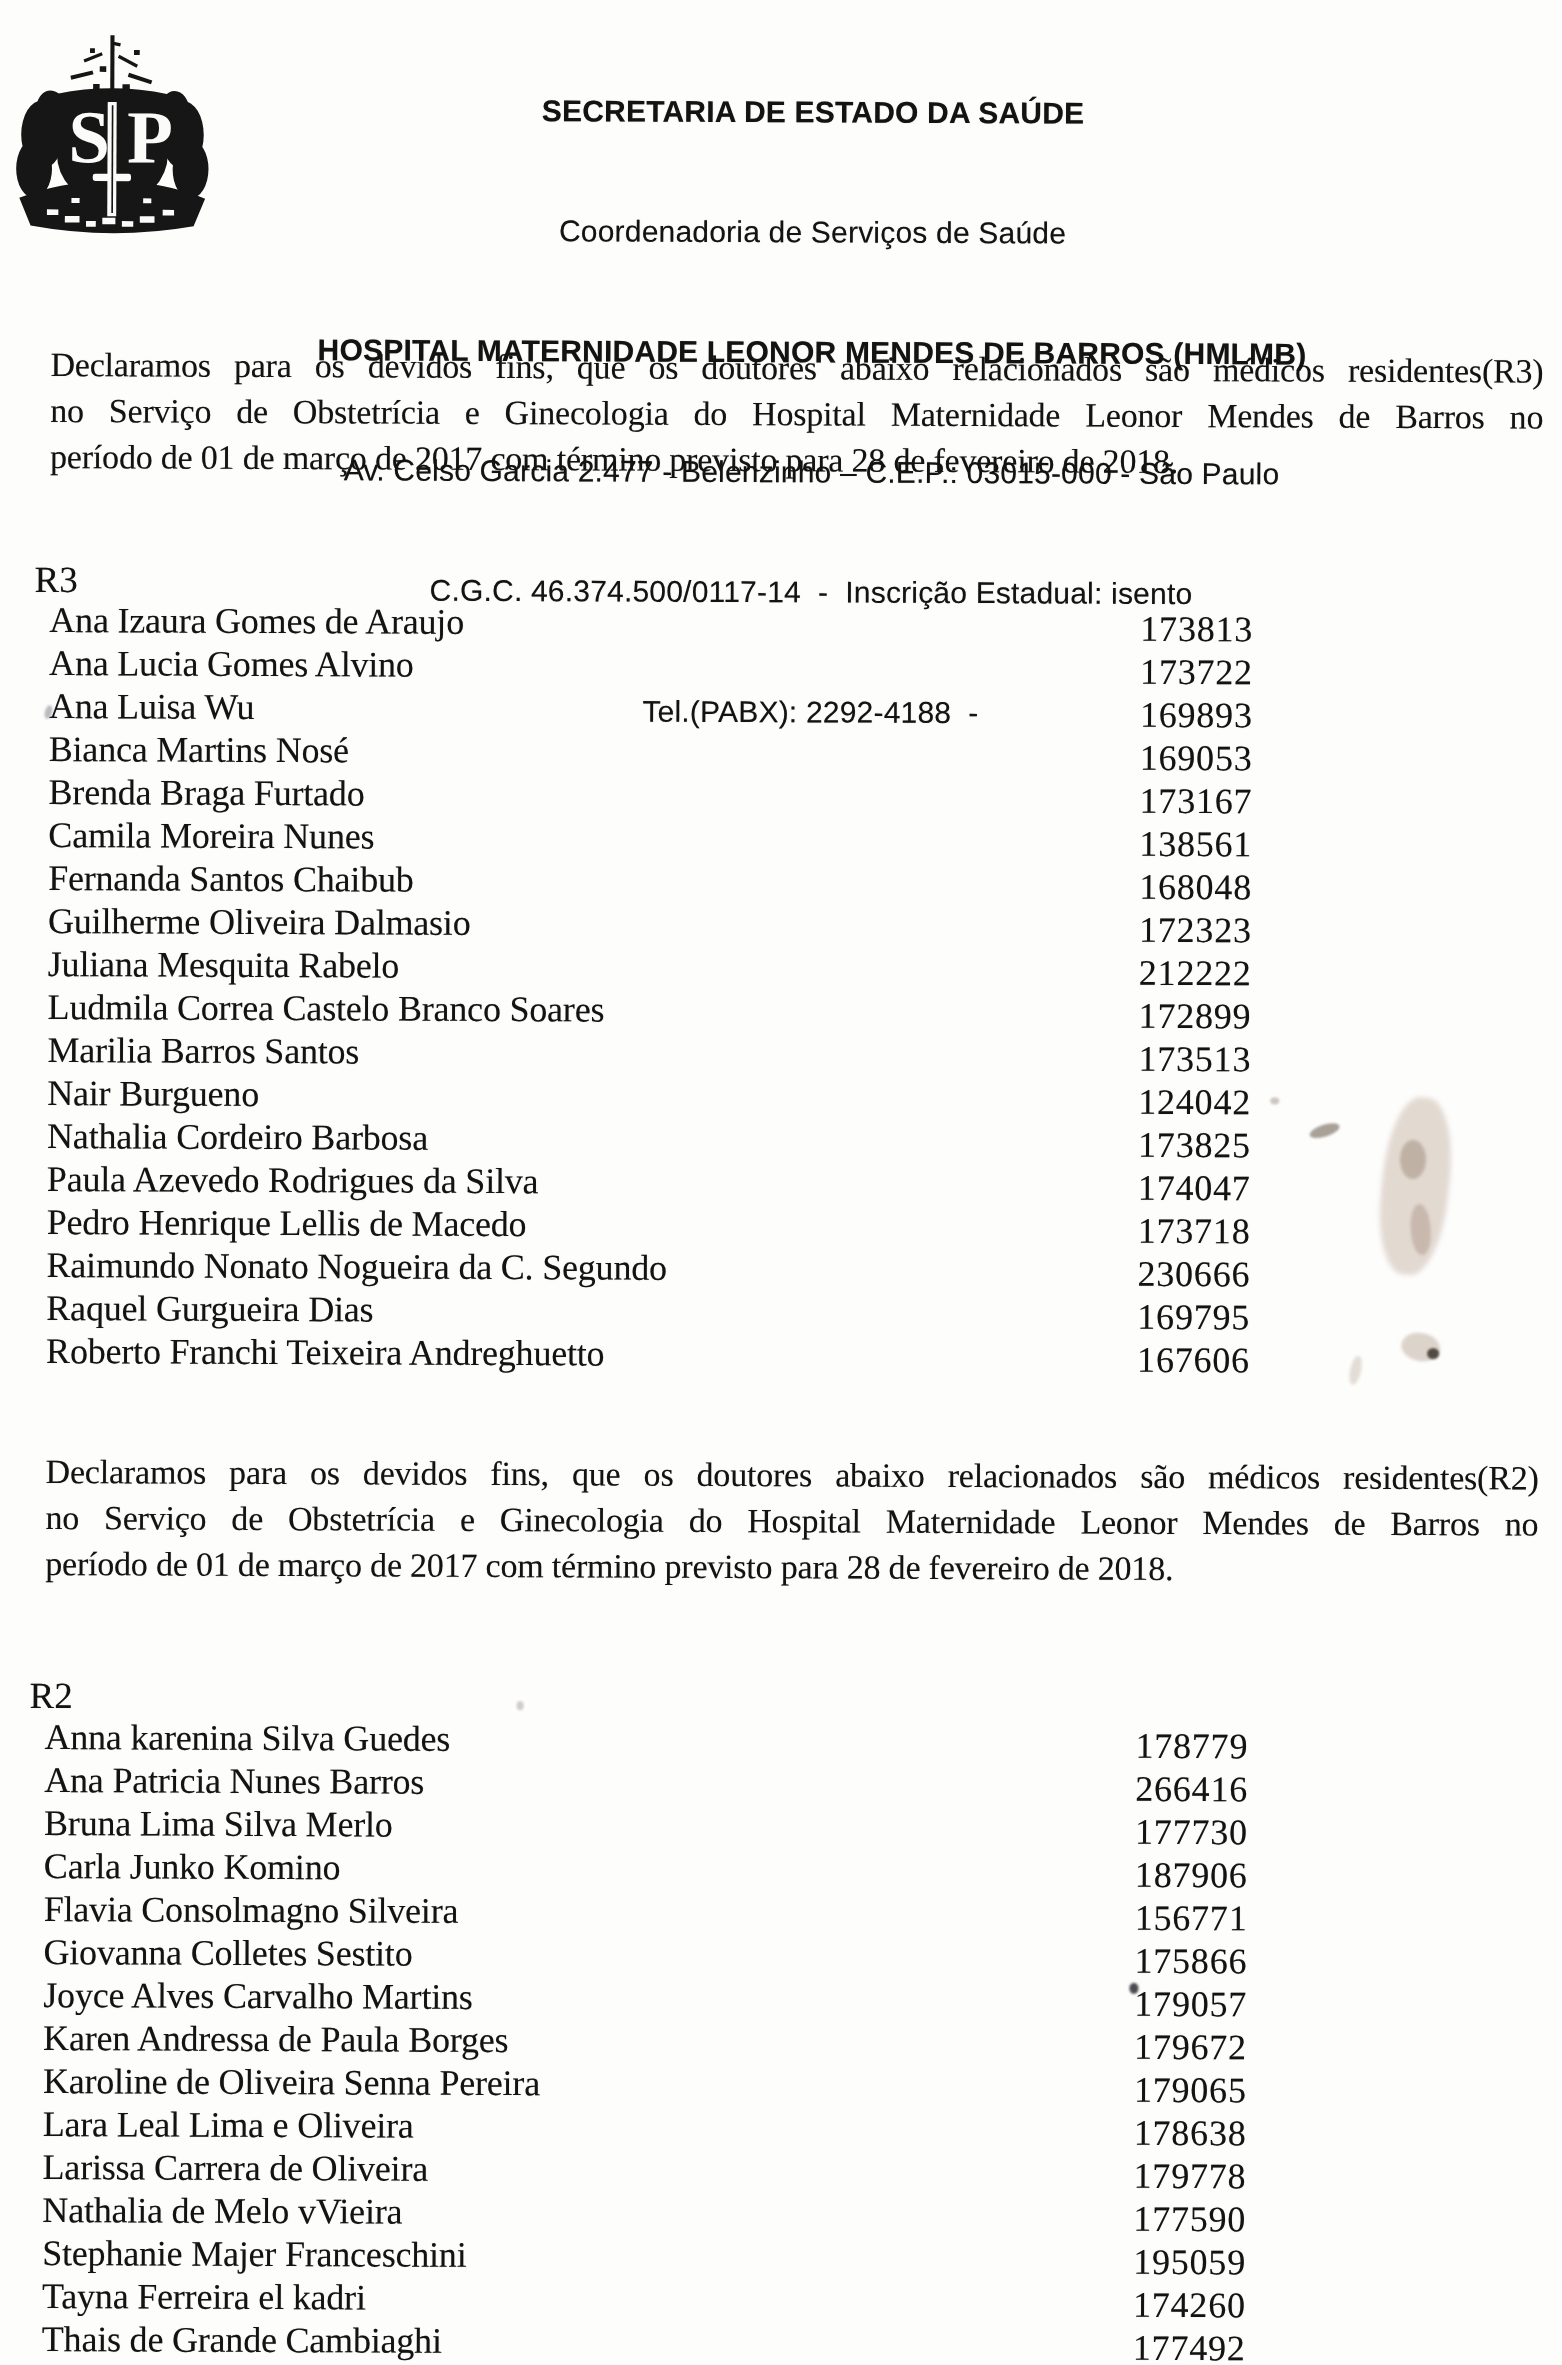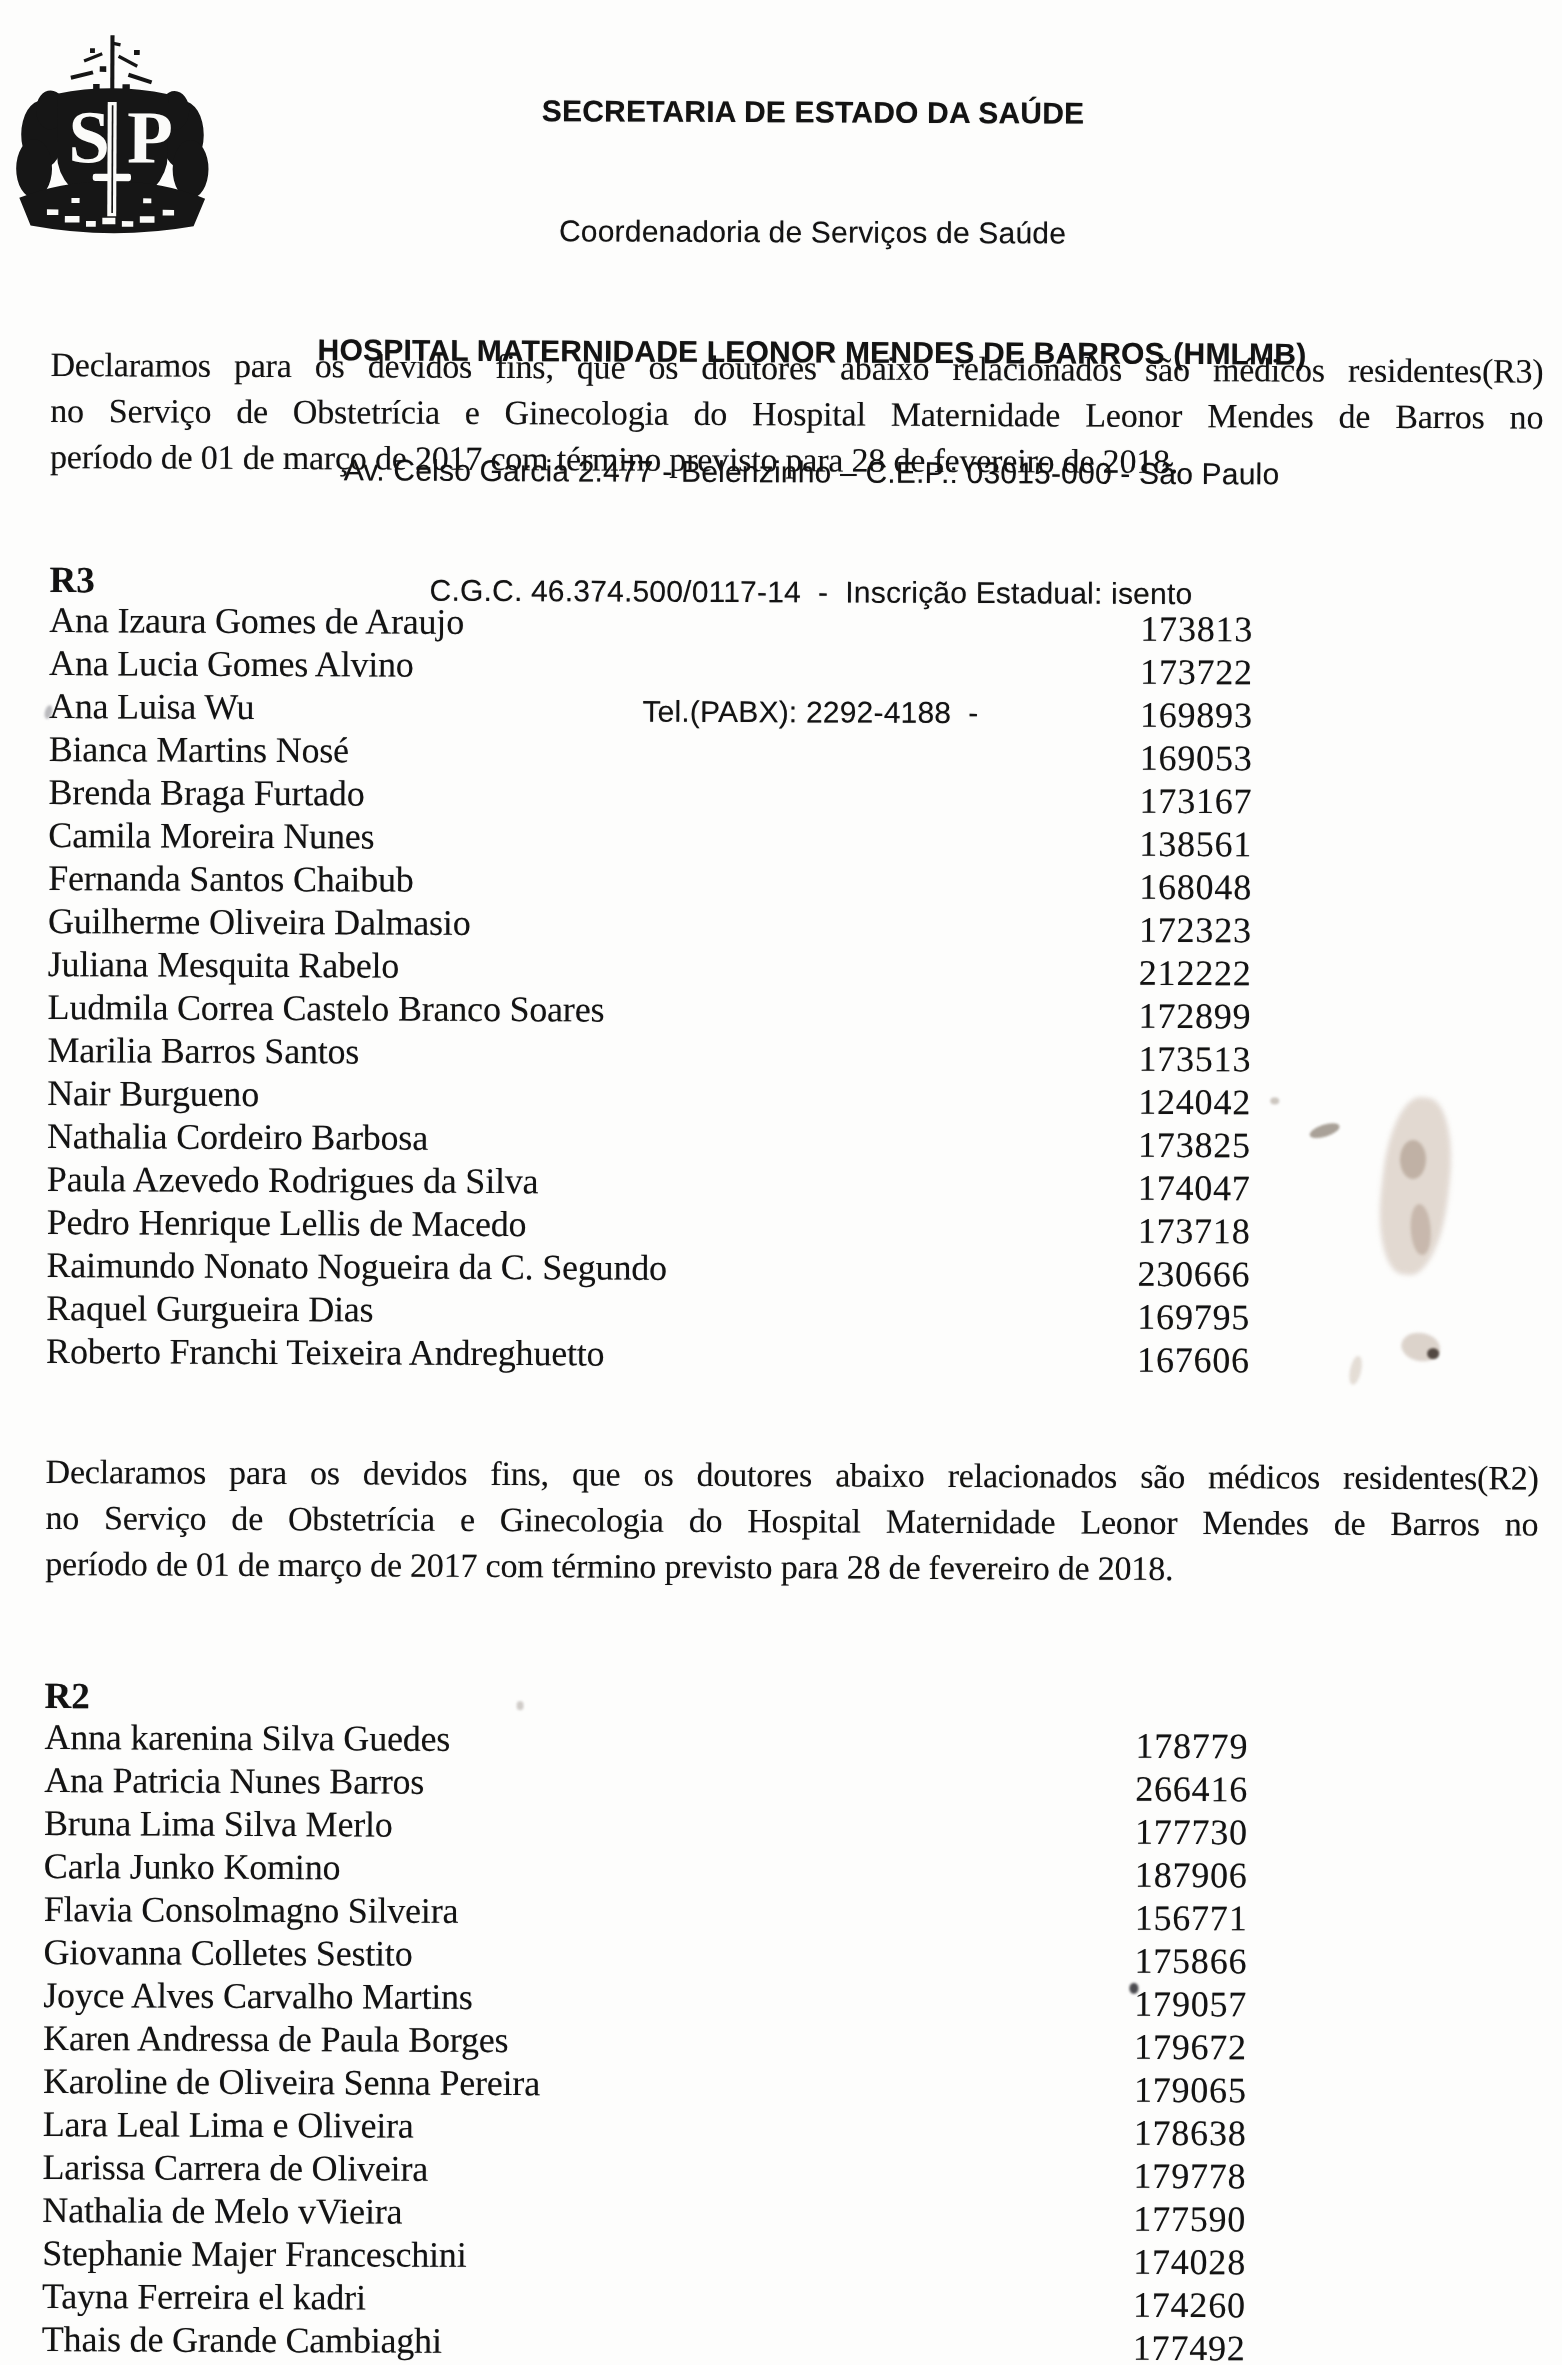--- a/index.html
+++ b/index.html
@@ -34,22 +34,22 @@
     position:absolute;left:51px;width:1493px;
     font-size:34px;line-height:46px;
     text-shadow:0 0 0.8px rgba(10,10,10,0.4);
     letter-spacing:-0.2px;
   }
   #para-r3{top:343px;}
   #para-r2{top:1450px;}
   .pline{display:block;height:46px;overflow:visible;text-align:justify;text-align-last:justify;}
   .pline.last{text-align:justify;text-align-last:left;}
   .grade-heading{
-    position:absolute;left:51px;
-    font-size:37px;font-weight:bold;
+    position:absolute;left:36px;
+    font-size:37px;font-weight:normal;
     text-shadow:0 0 0.8px rgba(10,10,10,0.4);
   }
   #heading-r3{top:559px;}
   #heading-r2{top:1675px;}
   
   .residents{position:absolute;left:51px;width:1493px;}
   #list-r3{top:601px;}
   #list-r2{top:1718px;}
   .row{position:relative;font-size:36px;line-height:41px;}
   #list-r3 .row{height:43px;}
@@ -263,21 +263,21 @@
       <div class="row">
         <span class="nm">Larissa Carrera de Oliveira</span>
         <span class="no">179778</span>
       </div>
       <div class="row">
         <span class="nm">Nathalia de Melo vVieira</span>
         <span class="no">177590</span>
       </div>
       <div class="row">
         <span class="nm">Stephanie Majer Franceschini</span>
-        <span class="no">174028</span>
+        <span class="no">195059</span>
       </div>
       <div class="row">
         <span class="nm">Tayna Ferreira el kadri</span>
         <span class="no">174260</span>
       </div>
       <div class="row">
         <span class="nm">Thais de Grande Cambiaghi</span>
         <span class="no">177492</span>
       </div>
     </div>

